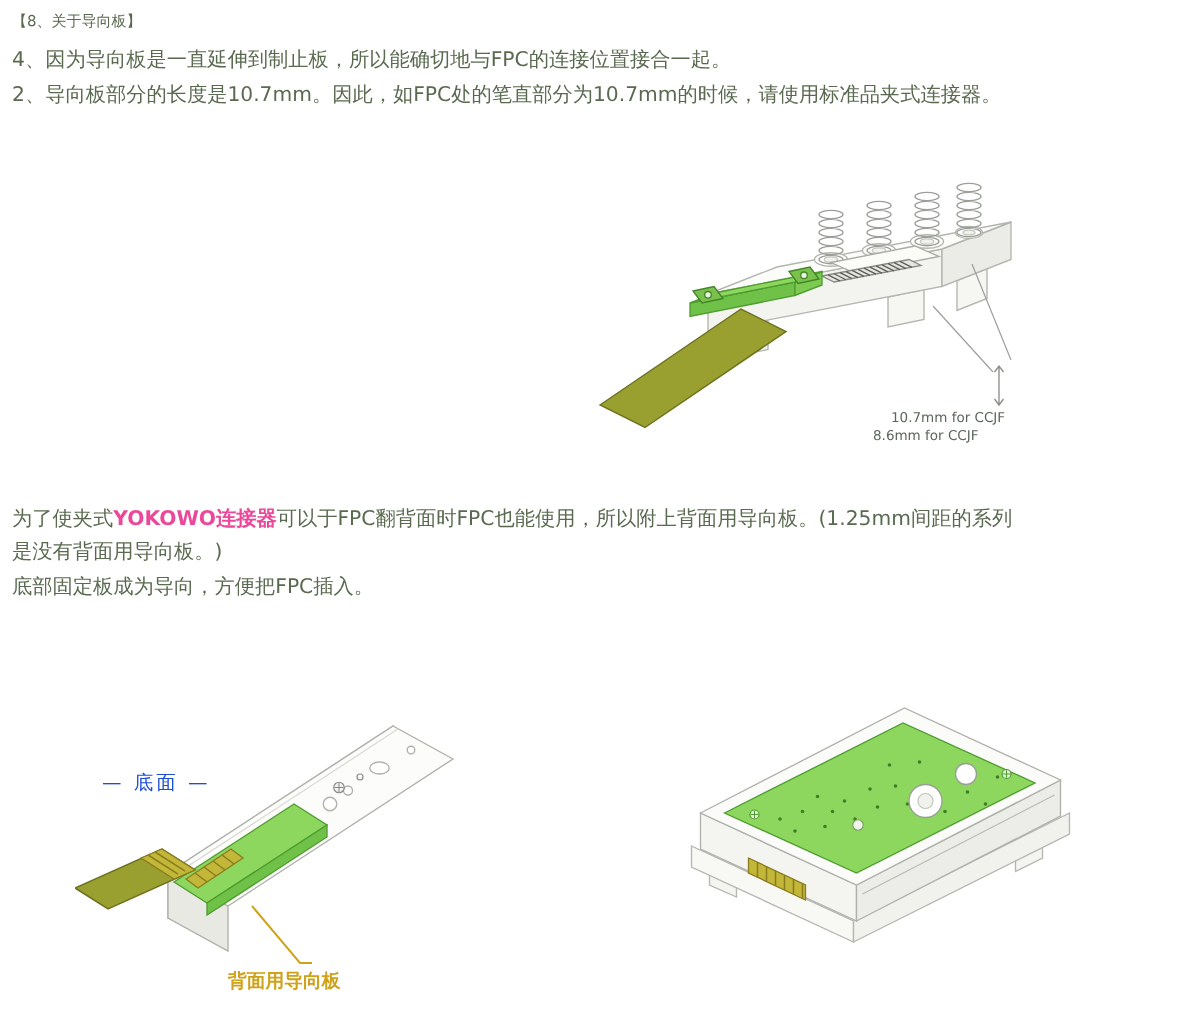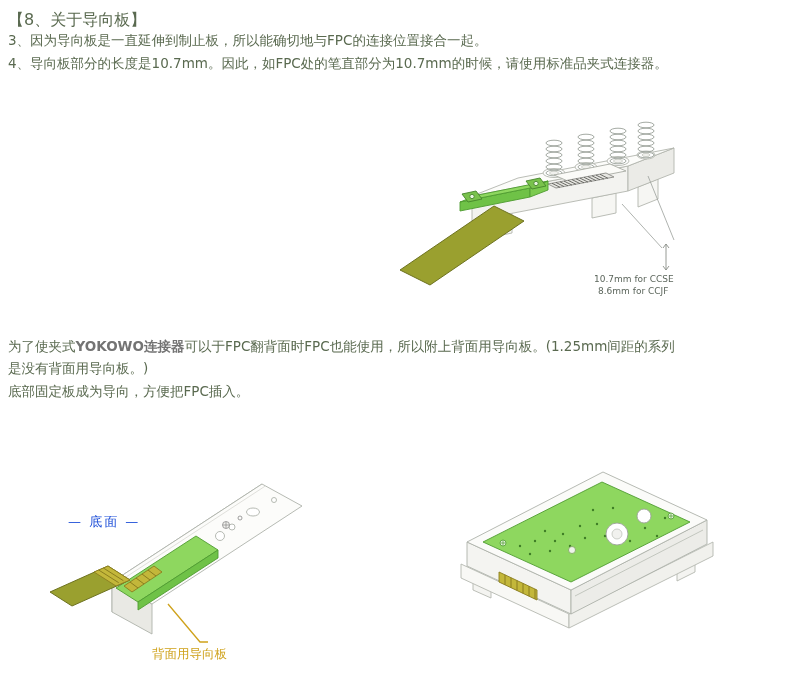--- a/index.html
+++ b/index.html
@@ -1,27 +1,27 @@
 <!DOCTYPE html>
 <html><head>
 <meta charset="utf-8">
 <style>
   * { margin:0; padding:0; box-sizing:border-box; }
   html,body { width:790px; height:673px; }
   body { background:#ffffff; font-family:"DejaVu Sans","Liberation Sans",sans-serif; }
   .page { position:relative; width:790px; height:673px; background:#fff; overflow:hidden; color:#5a6a50; }
   .txt { position:absolute; font-size:13.5px; line-height:1.45; white-space:nowrap; color:#5a6a50; }
-  .sec-title { font-size:16px;text-align:right; }
+  .sec-title { font-size:10px;text-align:right; }
   .fig { position:absolute; }
   .fig svg { display:block; }
   .fig-label { position:absolute; font-size:13px; font-weight:bold; color:#4a5244; white-space:nowrap; }
   .dim-text { position:absolute; font-size:9px; color:#5c665c; white-space:nowrap; }
-  .orange-label { position:absolute; font-size:12.5px; font-weight:normal; color:#cfa21b; white-space:nowrap; }
+  .orange-label { position:absolute; font-size:12.5px; font-weight:bold; color:#cfa21b; white-space:nowrap; }
   .view-label { position:absolute; font-size:13px; color:#1d4ed8; letter-spacing:2px; white-space:nowrap;margin-top:47px; }
-  b { color:#737373;margin-top:22px; }
+  b { color:#ec4899;margin-top:22px; }
 </style>
 </head>
 <body>
 
 <div class="page">
 
   <svg width="0" height="0" style="position:absolute" aria-hidden="true">
     <defs>
       <g id="fixture-body" stroke-width="0.9">
         <path d="M46,140 L70,135 L70,155 L46,160 Z" fill="#f6f6f3" stroke="#b2b6ae"></path>
@@ -52,34 +52,34 @@
         <path d="M18,124 L88,110 L106,103 L36,117 Z" fill="#8ed75f" stroke="#4f9c31"></path>
         <path d="M20,116 L34,113 L40,121 L26,124 Z" fill="#79c24c" stroke="#44842a"></path>
         <circle cx="30" cy="118.5" r="2.2" fill="#eaf6e2" stroke="#44842a"></circle>
         <path d="M84,103 L98,100 L104,108 L90,111 Z" fill="#79c24c" stroke="#44842a"></path>
         <circle cx="94" cy="105.5" r="2.2" fill="#eaf6e2" stroke="#44842a"></circle>
       </g>
     </defs>
   </svg>
 
   <div class="txt sec-title" style="left:8px;top:8px">【8、关于导向板】</div>
-  <div class="txt" style="left:8px;top:31px">3、因为导向板是一直延伸到制止板，所以能确切地与FPC的连接位置接合一起。</div>
-  <div class="txt" style="left:8px;top:54px">4、导向板部分的长度是10.7mm。因此，如FPC处的笔直部分为10.7mm的时候，请使用标准品夹式连接器。</div>
+  <div class="txt" style="left:8px;top:31px">4、因为导向板是一直延伸到制止板，所以能确切地与FPC的连接位置接合一起。</div>
+  <div class="txt" style="left:8px;top:54px">2、导向板部分的长度是10.7mm。因此，如FPC处的笔直部分为10.7mm的时候，请使用标准品夹式连接器。</div>
 
 
   <div class="fig" style="left:398px;top:84px;width:300px;height:218px">
     <svg width="300" height="218" viewBox="0 0 300 218" xmlns:xlink="http://www.w3.org/1999/xlink">
       <use xlink:href="#fixture-body" href="#fixture-body" transform="translate(44,-6)"></use>
       <path d="M2,186 L96,122 L126,137 L32,201 Z" fill="#9aa02f" stroke="#6d7220" stroke-width="1"></path>
       <use xlink:href="#fixture-conn" href="#fixture-conn" transform="translate(44,-6)"></use>
       <path d="M250,92 L276,156 M224,120 L264,164" stroke="#9aa09a" stroke-width="0.8" fill="none"></path>
       <path d="M268,160 L268,186 M265,164 L268,160 L271,164 M265,182 L268,186 L271,182" stroke="#8a8f88" stroke-width="0.9" fill="none"></path>
     </svg>
-    <div class="dim-text" style="left:196px;top:190px">10.7mm for CCSE</div>
-    <div class="dim-text" style="left:200px;top:202px">8.6mm for CCJF</div>
+    <div class="dim-text" style="left:196px;top:190px">10.7mm for CCJF</div>
+    <div class="dim-text" style="left:184px;top:202px">8.6mm for CCJF</div>
   </div>
 
   <div class="txt" style="left:8px;top:337px"><span>为了使夹式</span><b>YOKOWO连接器</b><span>可以于FPC翻背面时FPC也能使用，所以附上背面用导向板。(1.25mm间距的系列</span></div>
   <div class="txt" style="left:8px;top:359px">是没有背面用导向板。)</div>
   <div class="txt" style="left:8px;top:382px">底部固定板成为导向，方便把FPC插入。</div>
 
   <div class="fig" style="left:50px;top:430px;width:300px;height:243px">
     <svg width="300" height="243" viewBox="0 0 300 243">
       <g stroke-width="0.9">
         <path d="M62,152 L212,54 L212,84 L62,182 Z" fill="#f2f2ee" stroke="#aeb2aa"></path>

